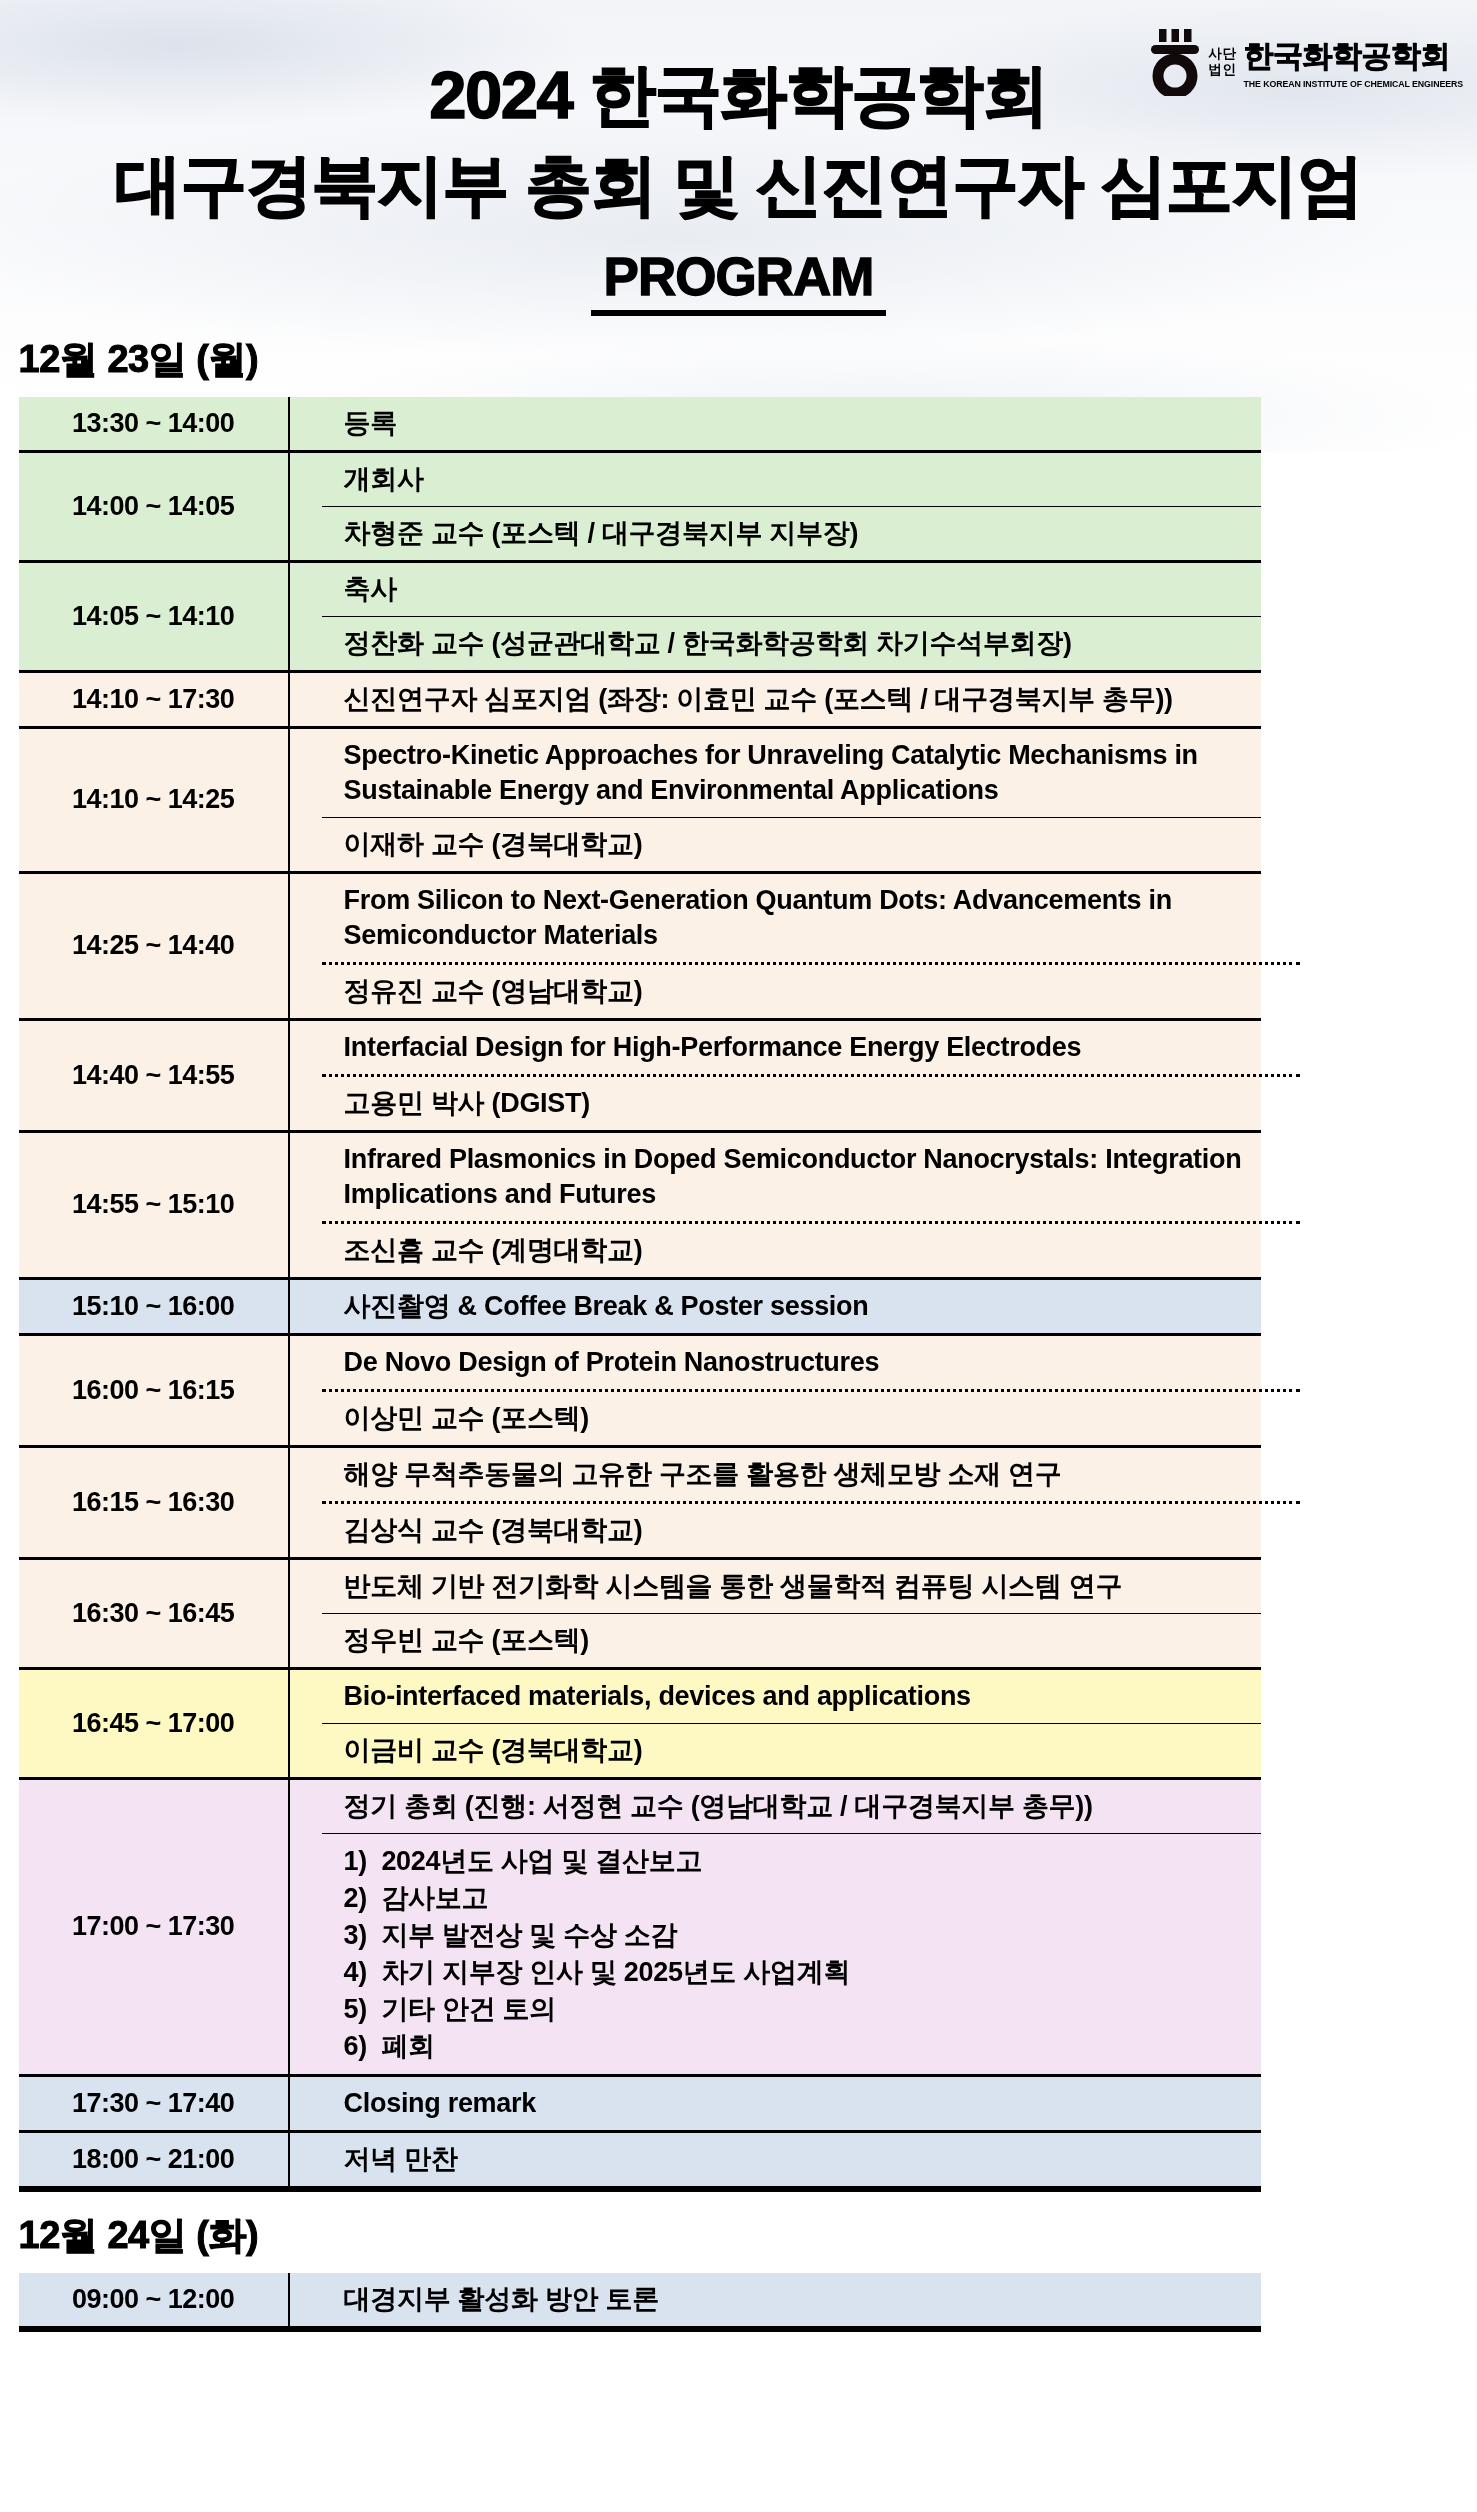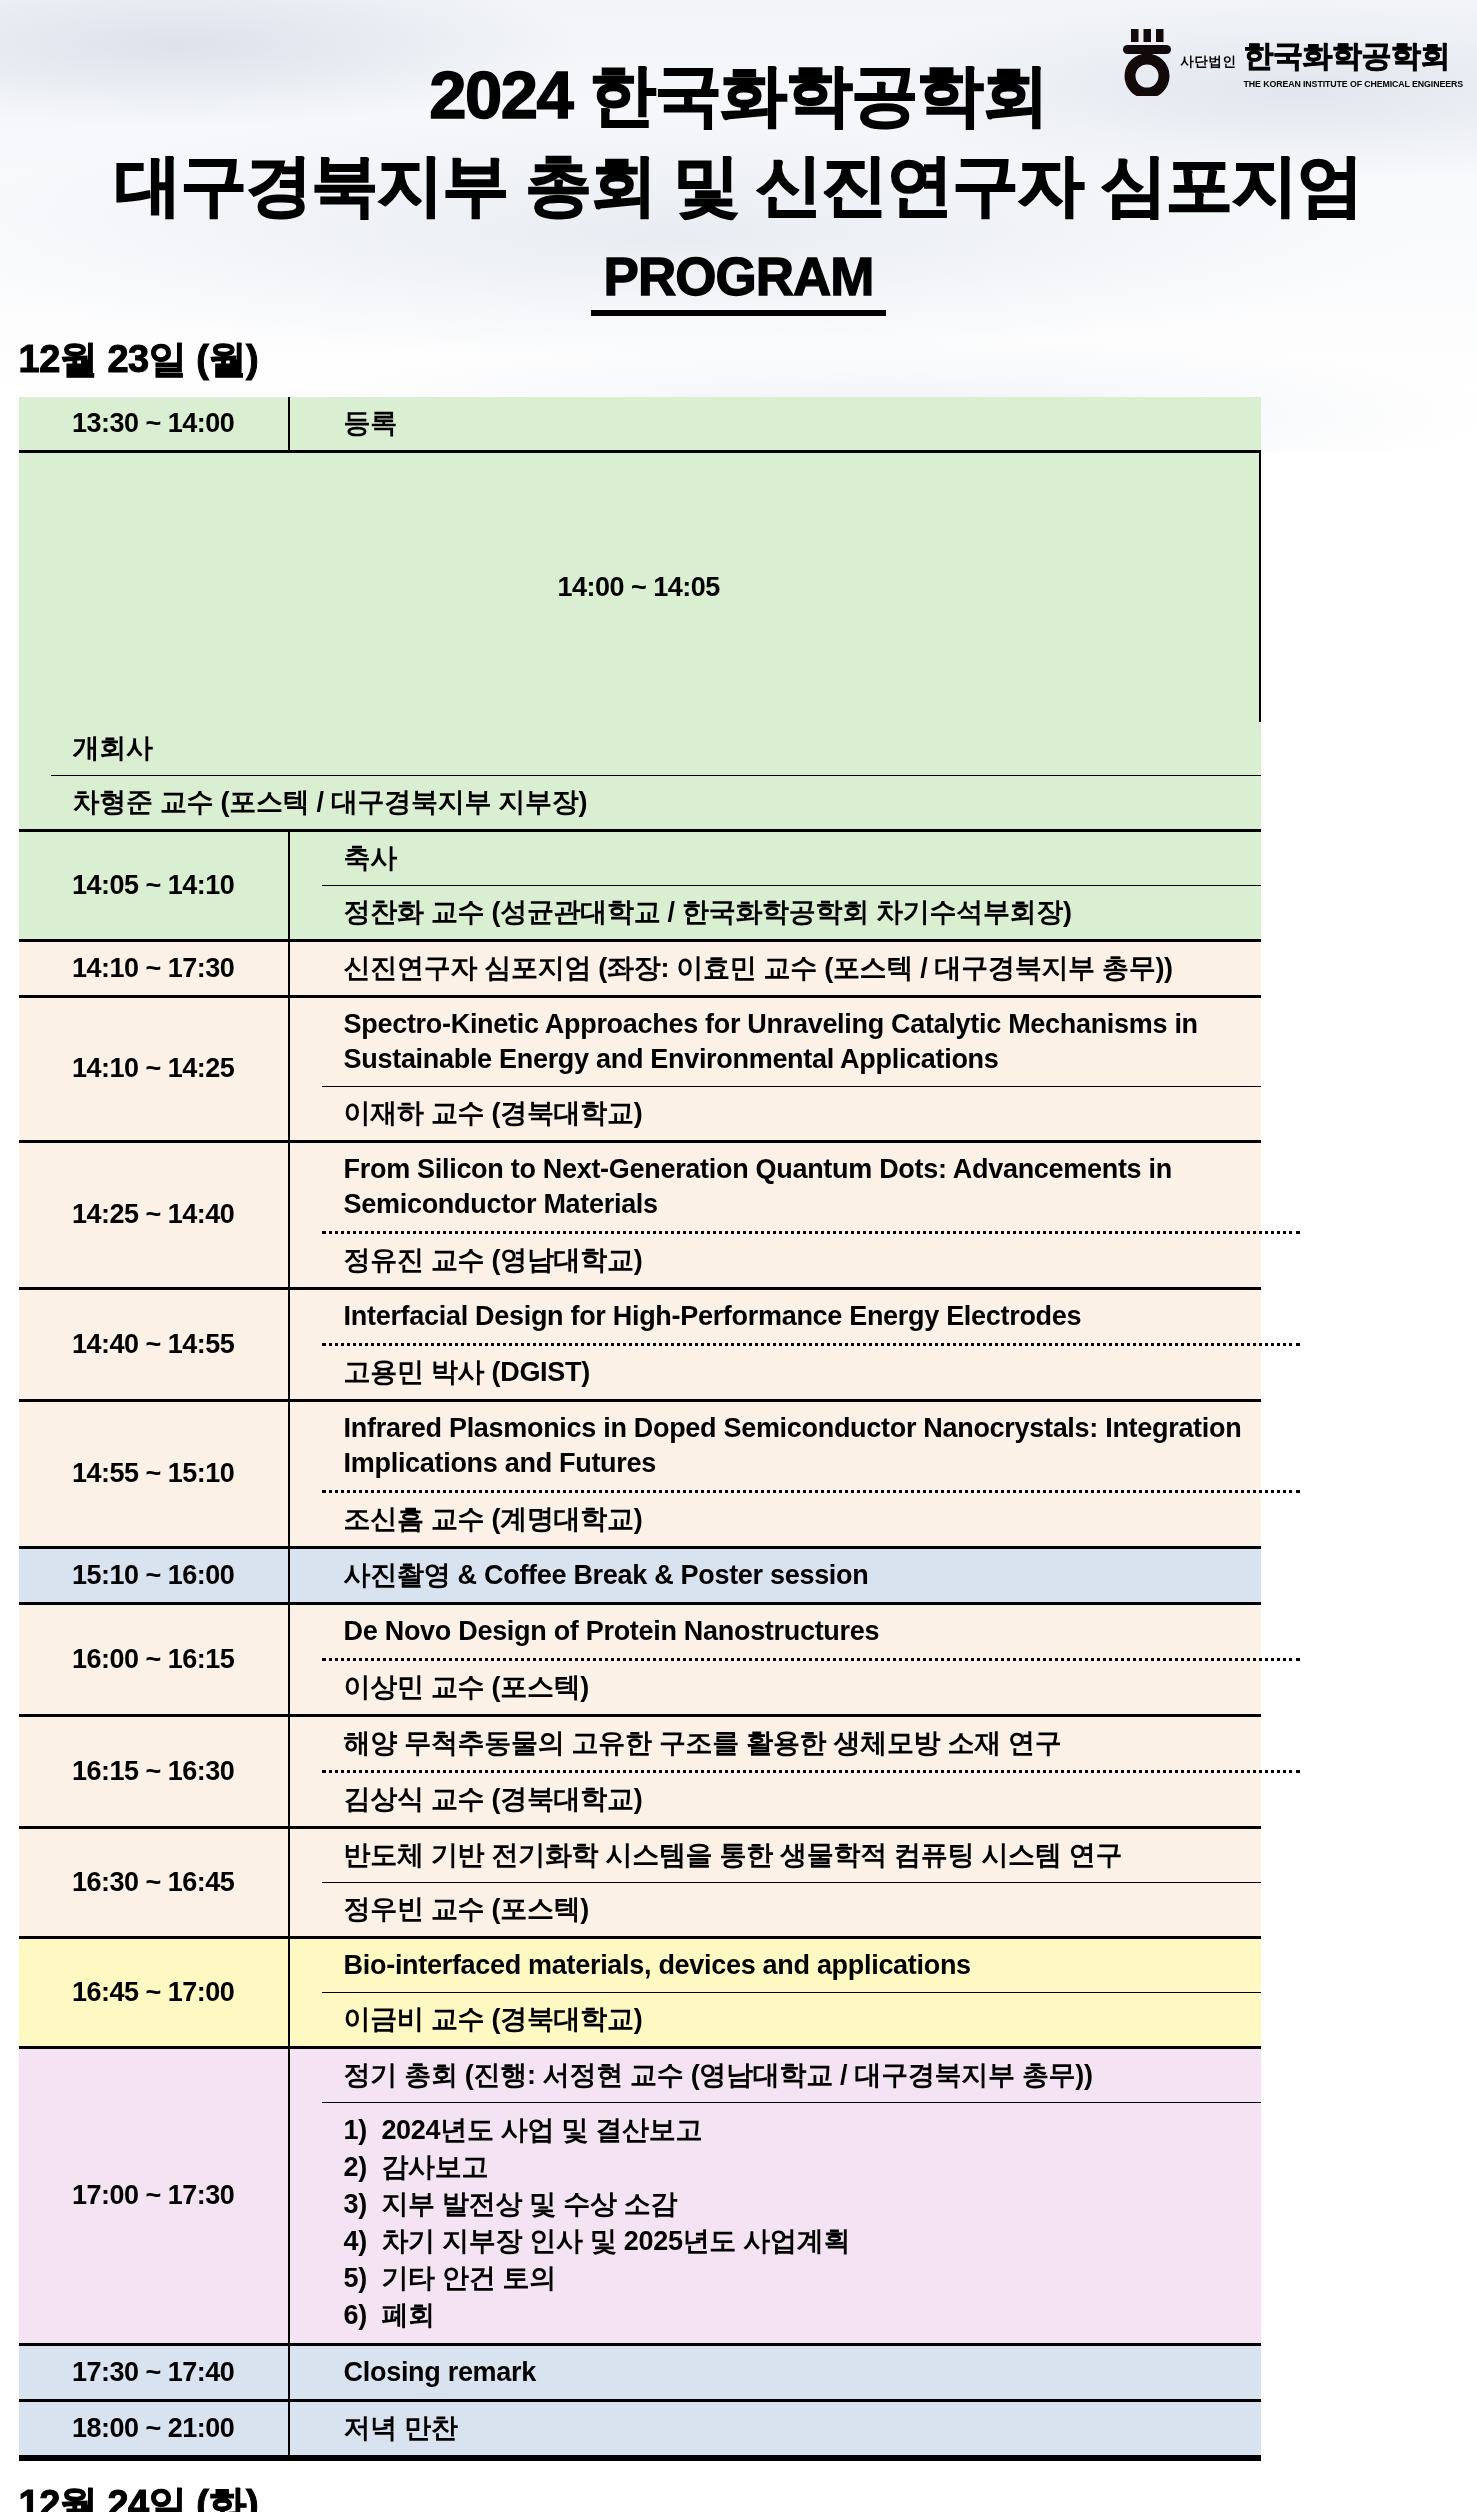--- a/index.html
+++ b/index.html
@@ -19,21 +19,21 @@
       radial-gradient(ellipse 1156px 191px at 45% 52%, rgba(205,213,226,.38), transparent 65%),
       radial-gradient(ellipse 955px 121px at 60% 92%, rgba(205,213,226,.30), transparent 65%),
       linear-gradient(#f2f4f8, rgba(255,255,255,0) 90%);
     pointer-events:none;
   }
   .logo {
     position:absolute; top:28px; right:14px;
     display:flex; align-items:center; gap:7px; z-index:3;
   }
   .logo-mark { width:52px; height:68px; }
-  .logo-orgtype { display:flex; justify-content:center;
+  .logo-orgtype { display:flex; flex-direction:column; justify-content:center;
     font-size:13.6px; font-weight:700; line-height:15.6px; letter-spacing:0.5px; }
   .logo-names { display:flex; flex-direction:column; }
   .logo-kr { font-size:30px; font-weight:700; letter-spacing:-0.5px; -webkit-text-stroke:0.8px #000; }
   .logo-en { font-size:8.8px; font-weight:700; letter-spacing:-0.1px; margin-top:2px; white-space:nowrap; }
   .title {
     position:relative; z-index:2;
     text-align:center; font-size:67px; font-weight:700;
     line-height:90px; letter-spacing:-1.5px;
     -webkit-text-stroke:1.5px #000; white-space:pre-line;
   }
@@ -118,21 +118,21 @@
 
 <div class="schedule">
     <div class="day-heading">12월 23일 (월)</div>
     <div class="program-table">
       <div class="row" style="background: rgb(218, 238, 210);">
         <div class="cell-time">13:30 ~ 14:00</div>
         <div class="cell-content">
           <div class="block">등록</div>
         </div>
       </div>
-      <div class="row" style="background: rgb(218, 238, 210); flex-direction: column;">
+      <div class="row" style="background: rgb(218, 238, 210);">
         <div class="cell-time">14:00 ~ 14:05</div>
         <div class="cell-content">
           <div class="block">개회사</div>
           <div class="sep solid"></div>
           <div class="block">차형준 교수 (포스텍 / 대구경북지부 지부장)</div>
         </div>
       </div>
       <div class="row" style="background: rgb(218, 238, 210);">
         <div class="cell-time">14:05 ~ 14:10</div>
         <div class="cell-content">

